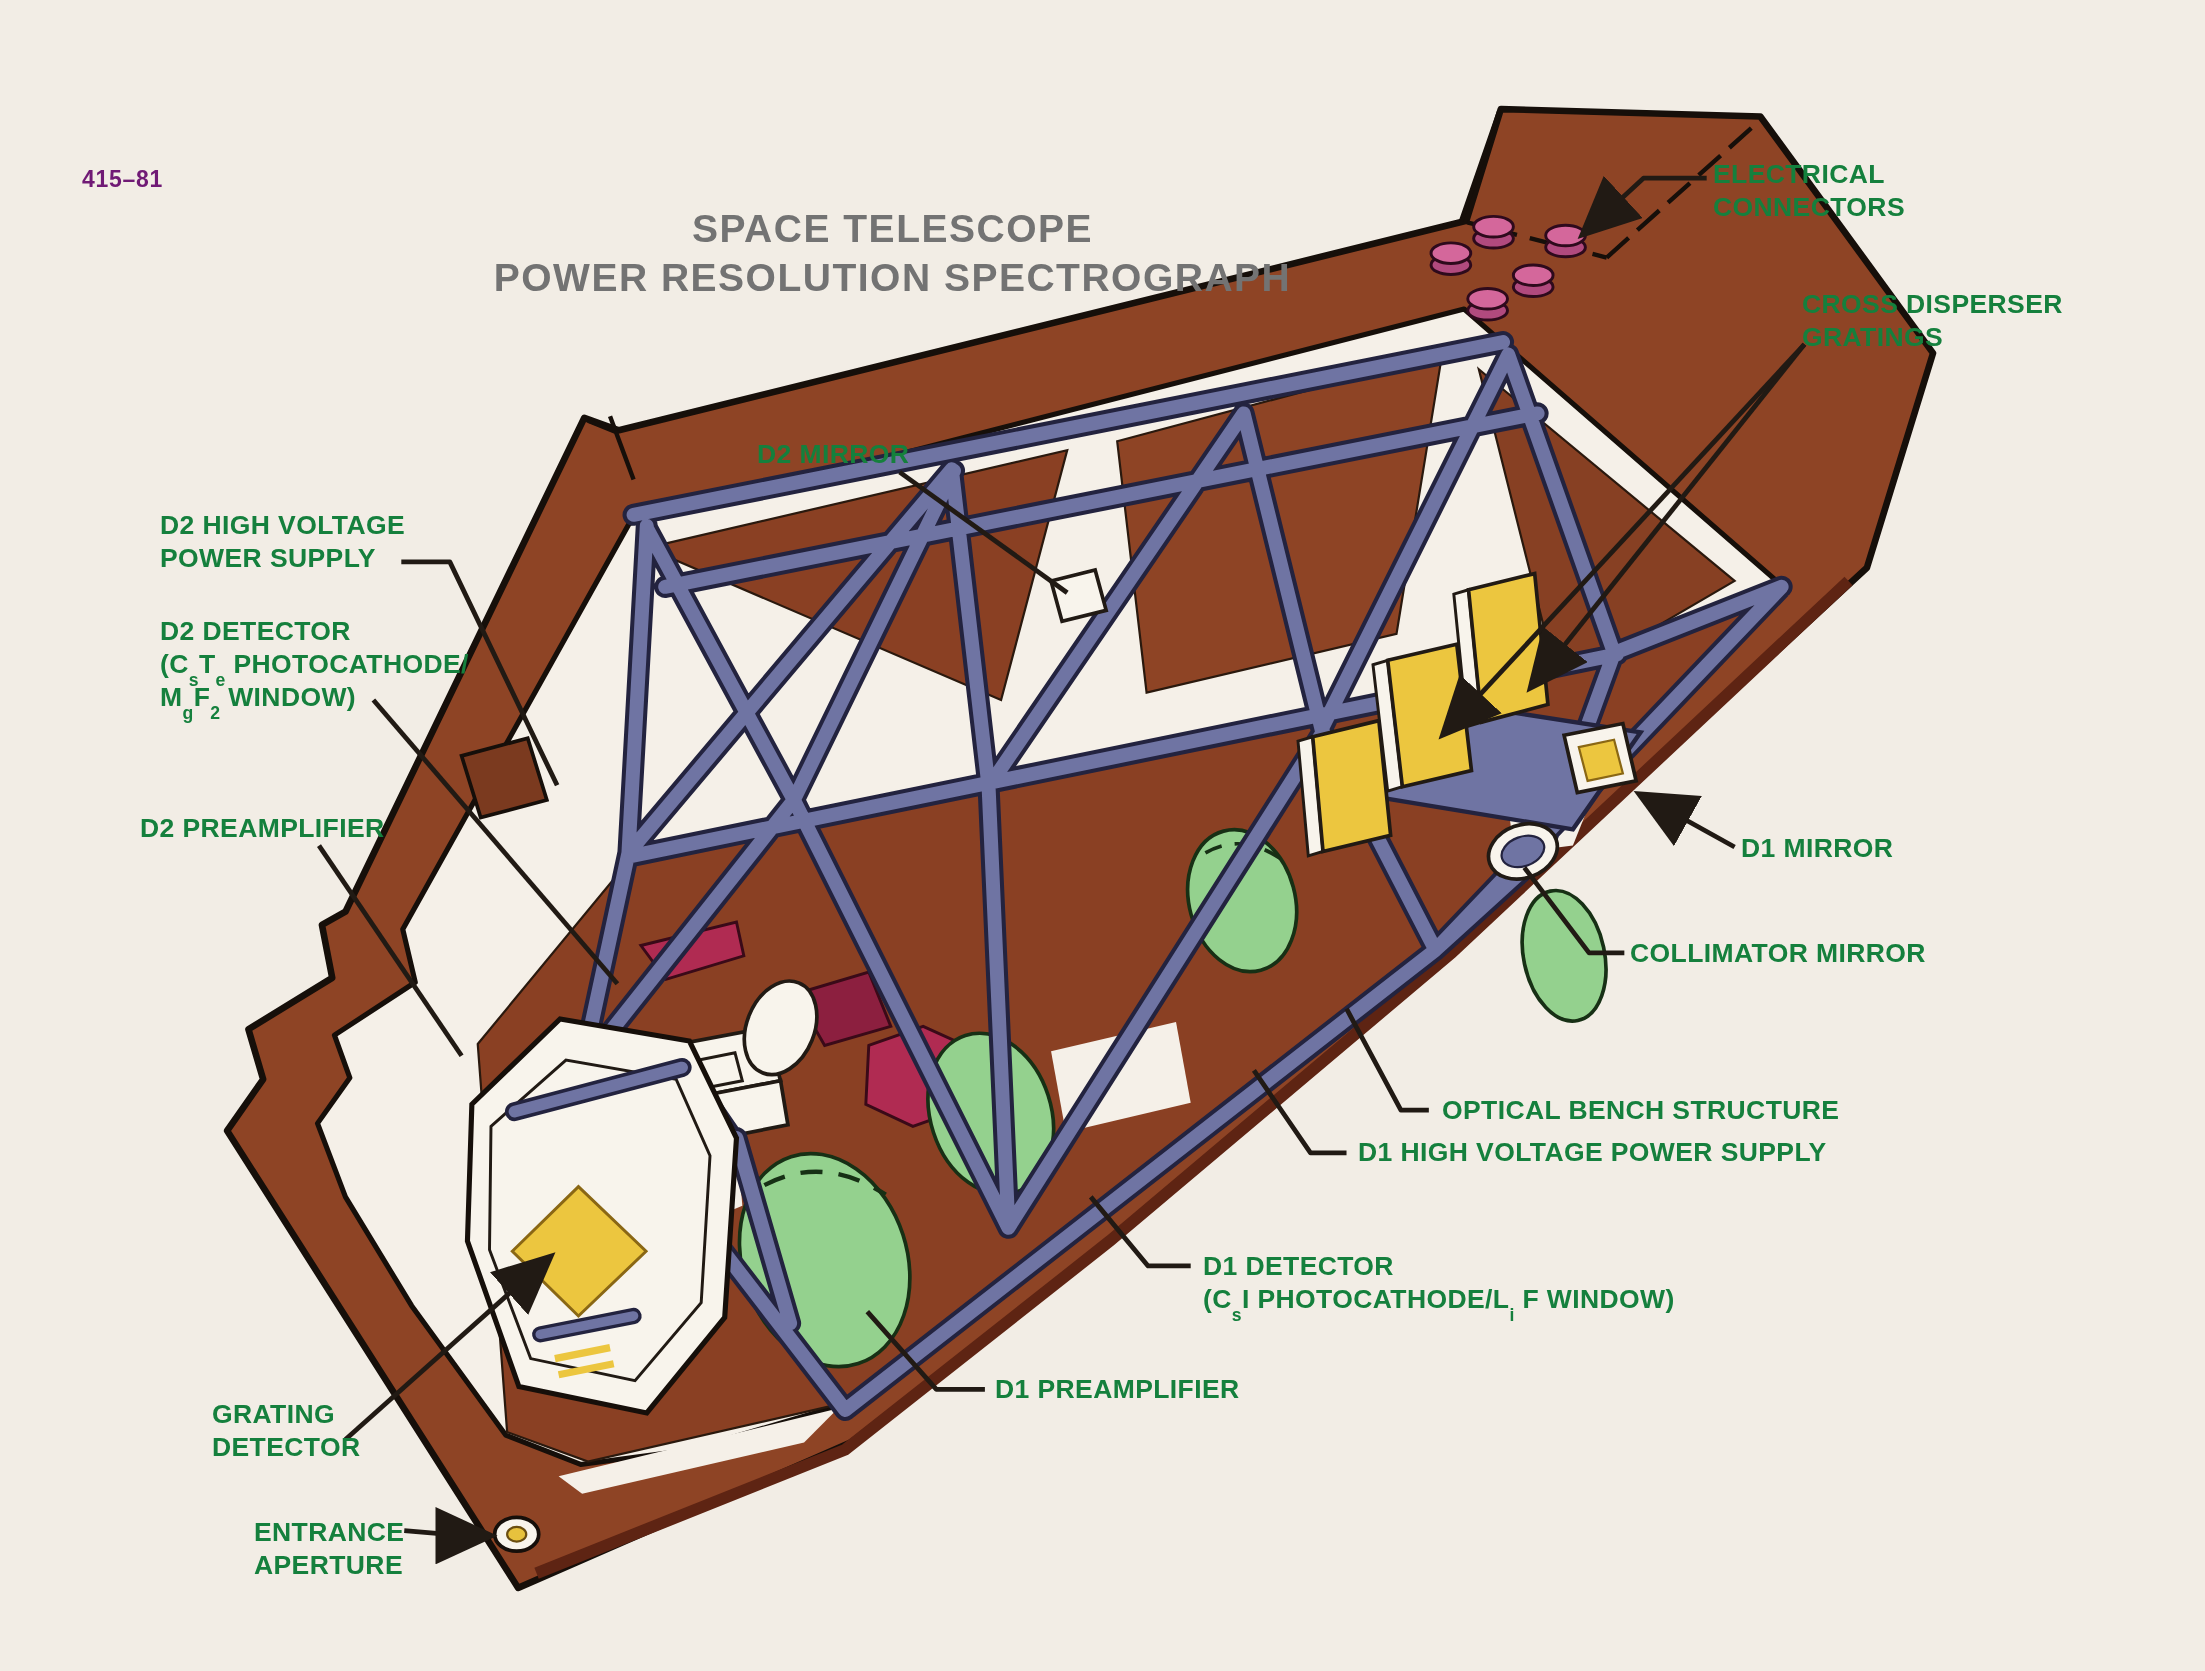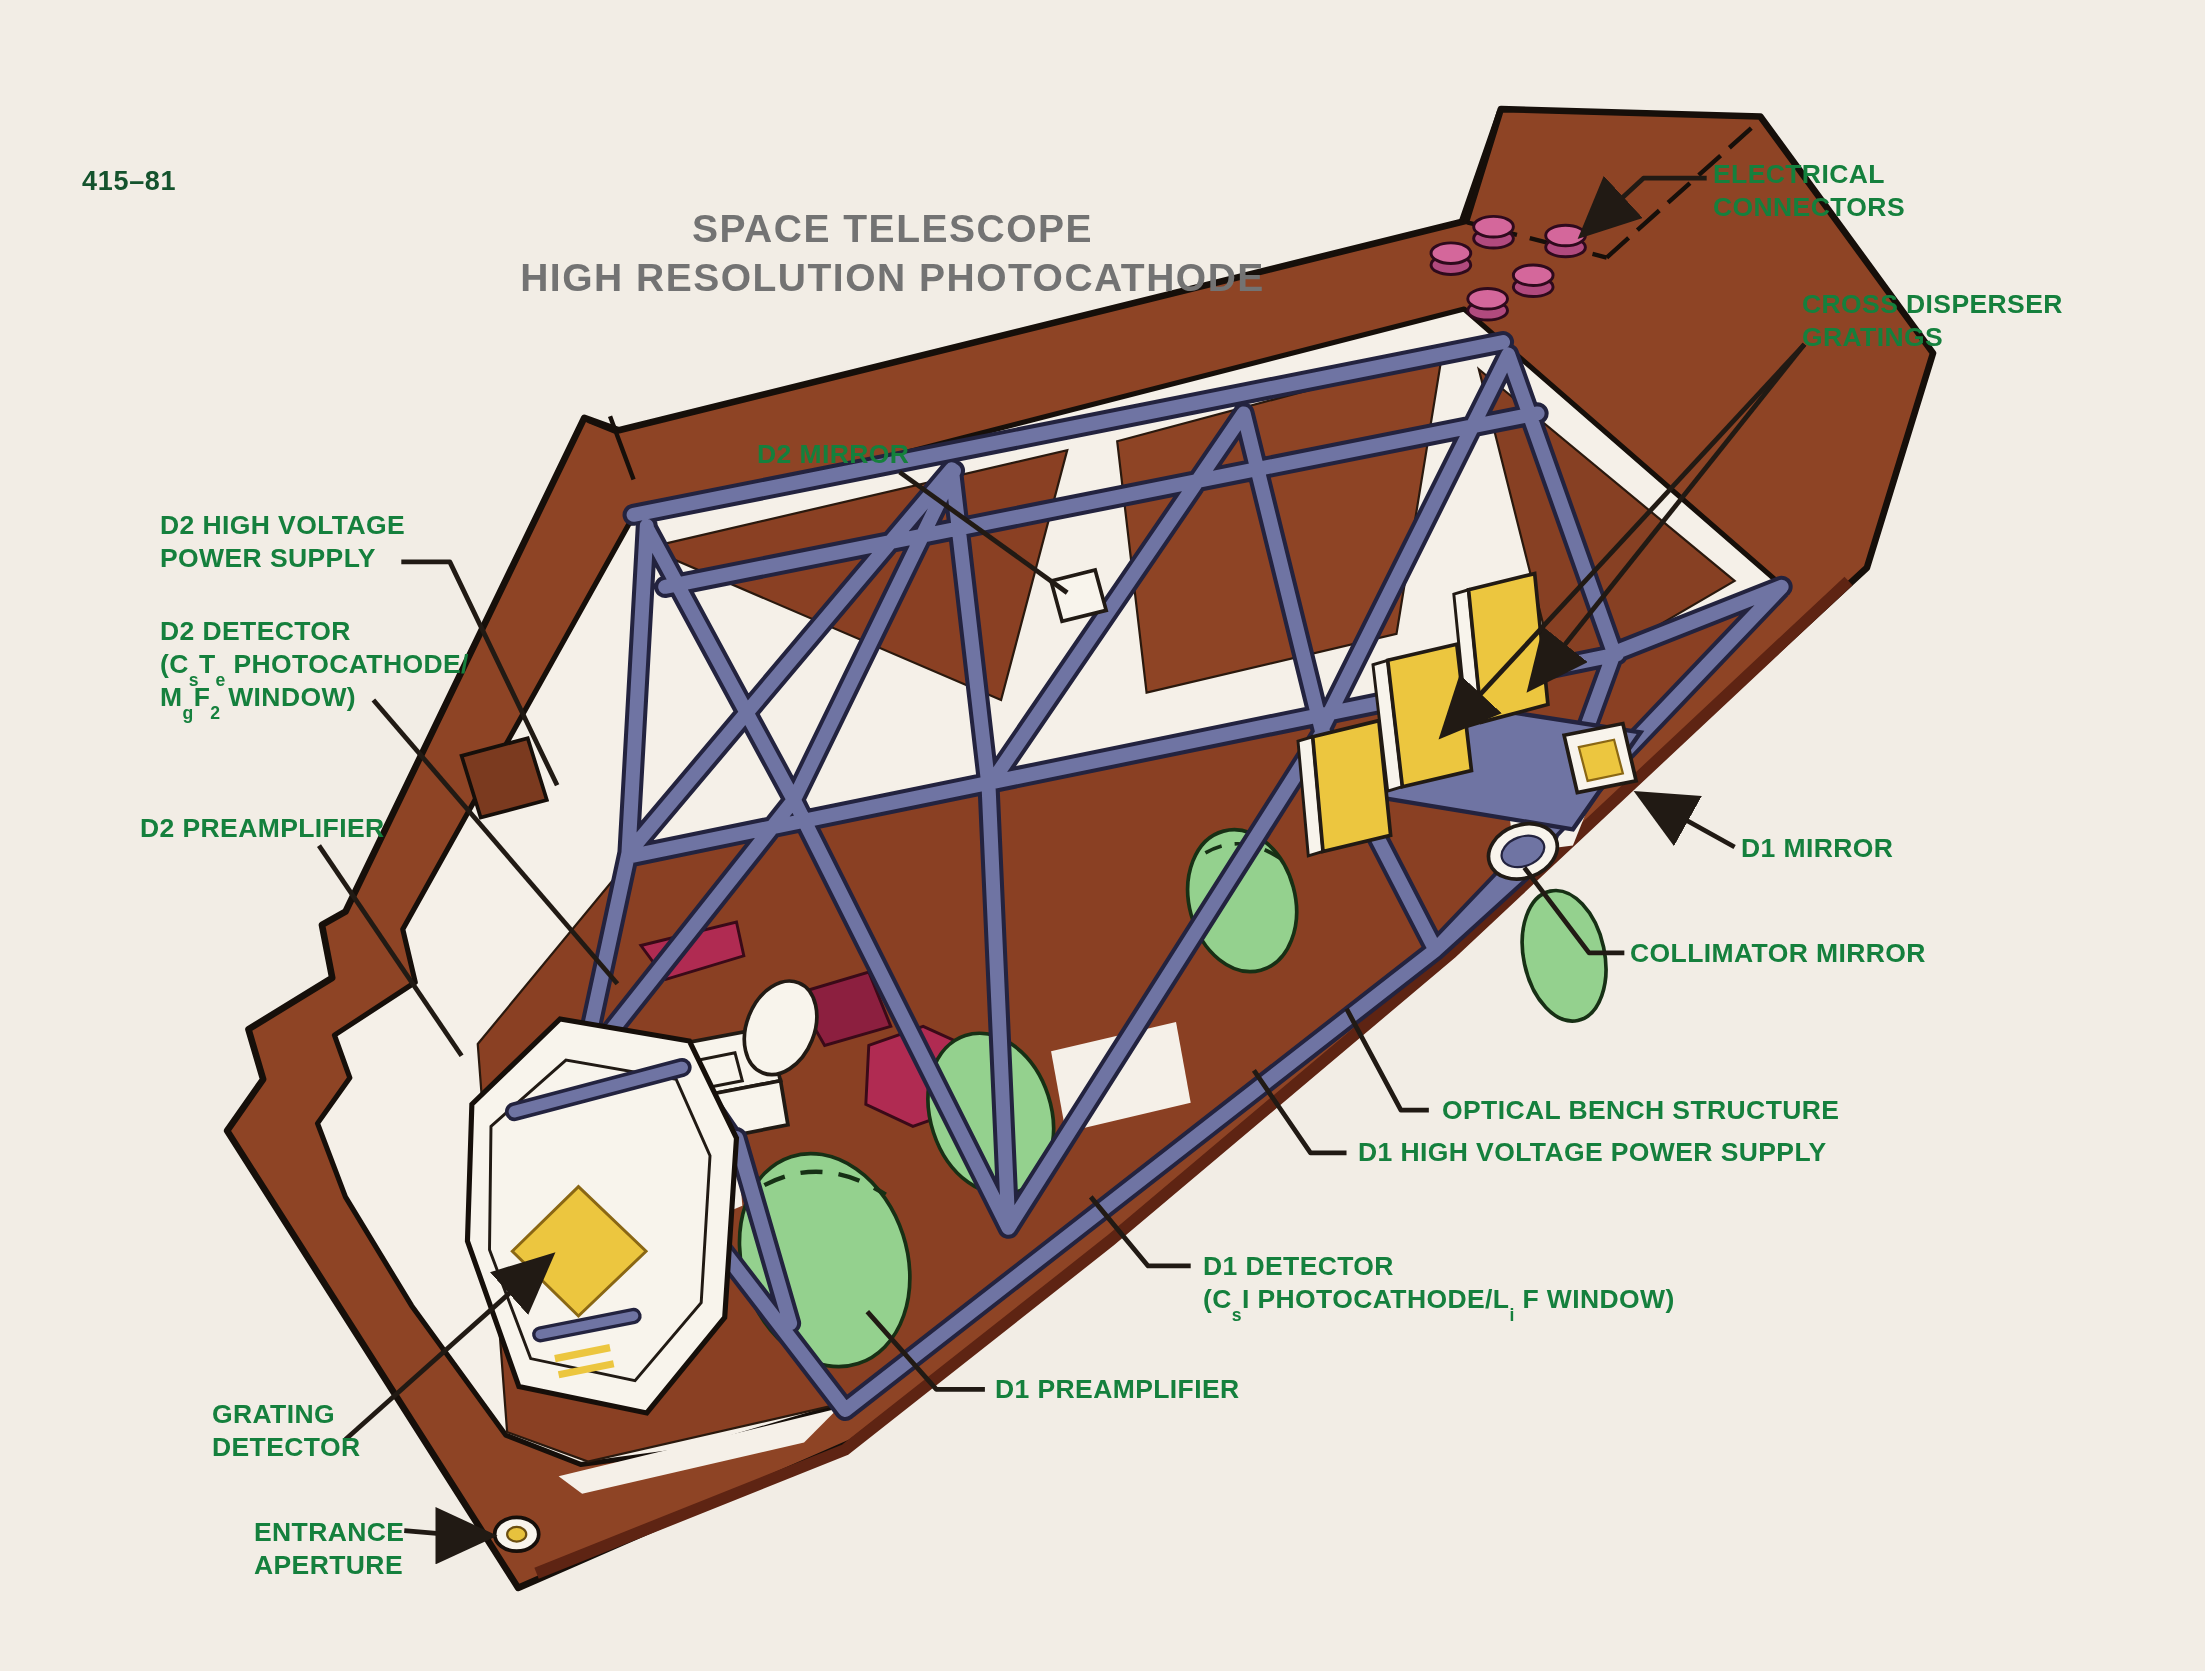--- a/index.html
+++ b/index.html
@@ -4,21 +4,21 @@
 <style>
   html,body{margin:0;padding:0;background:#d8d2c8;}
   .stage{
     position:relative;width:2205px;height:1672px;overflow:hidden;
     background:#f2ede5;
     font-family:"Liberation Sans", sans-serif;
   }
   .stage svg{position:absolute;left:0;top:0;}
   .labels-layer{position:absolute;left:0;top:0;width:100%;height:100%;}
   .fig-num{
-    position:absolute;font-weight:700;font-size:27px;color:#14532d;letter-spacing:0.7px;
+    position:absolute;font-weight:700;font-size:23px;color:#701a75;letter-spacing:0.7px;
   }
   .title{
     position:absolute;text-align:center;font-weight:700;font-size:39px;color:#737373;
     letter-spacing:1.5px;line-height:49px;
   }
   .title .tl{display:block;white-space:nowrap;}
   .lbl{
     position:absolute;font-weight:700;font-size:26.5px;color:#15803d;
     letter-spacing:0.4px;line-height:33px;
   }
@@ -187,21 +187,21 @@
     <path d="M550,2082 L630,2089 L664,2089" marker-end="url(#arw)"></path>
   </g>
 </svg>
 
 <div class="labels-layer">
 
   <div class="fig-num" style="left:82px;top:166px;">415–81</div>
 
   <div class="title" style="left:470px;top:204px;width:845px;">
     <span class="tl">SPACE TELESCOPE</span>
-    <span class="tl">HIGH RESOLUTION PHOTOCATHODE</span>
+    <span class="tl">POWER RESOLUTION SPECTROGRAPH</span>
   </div>
 
   <div class="lbl" style="left:1713px;top:158px;">
     <span class="ln">ELECTRICAL</span>
     <span class="ln">CONNECTORS</span>
   </div>
 
   <div class="lbl" style="left:1802px;top:288px;">
     <span class="ln">CROSS DISPERSER</span>
     <span class="ln">GRATINGS</span>

